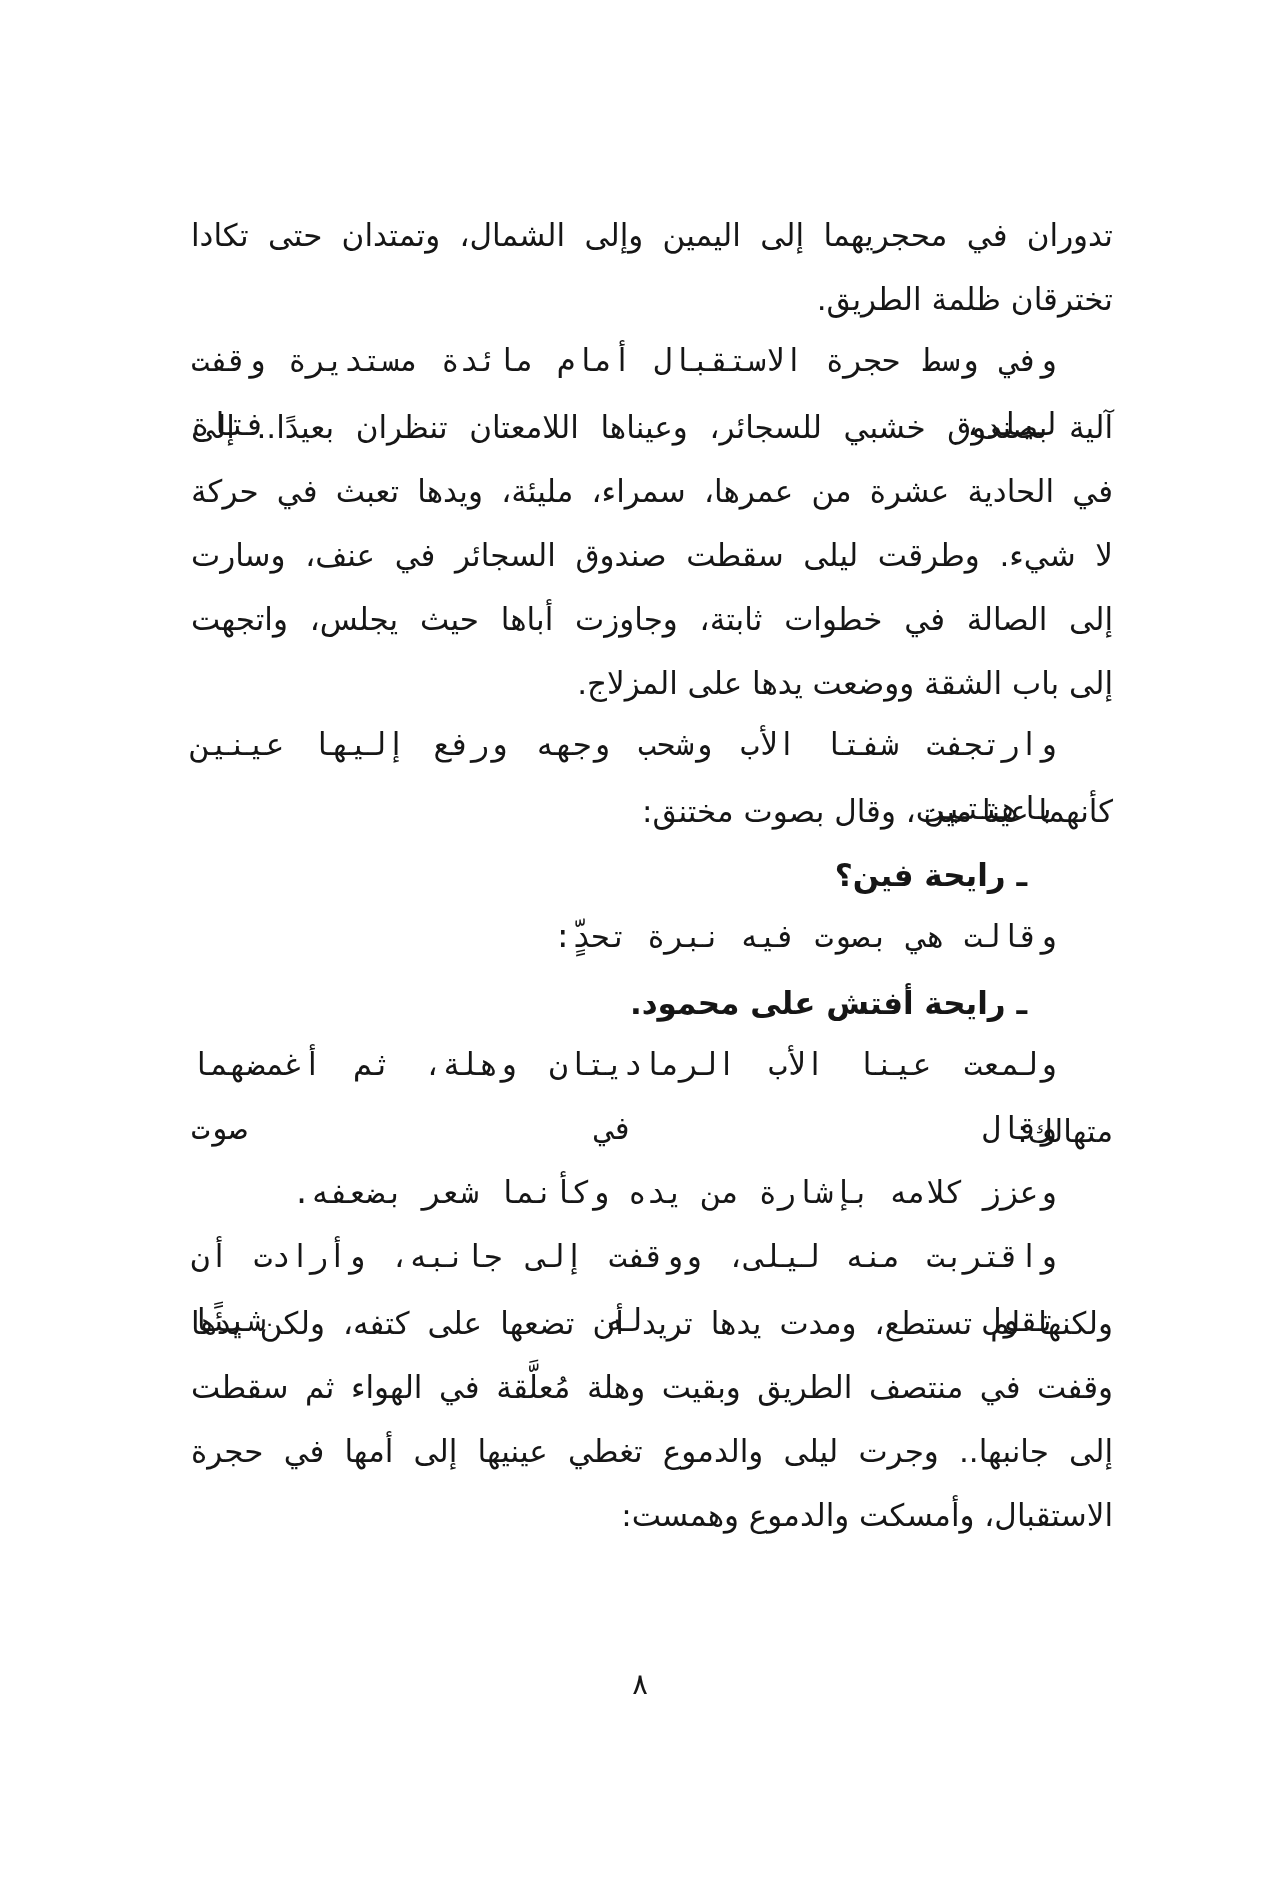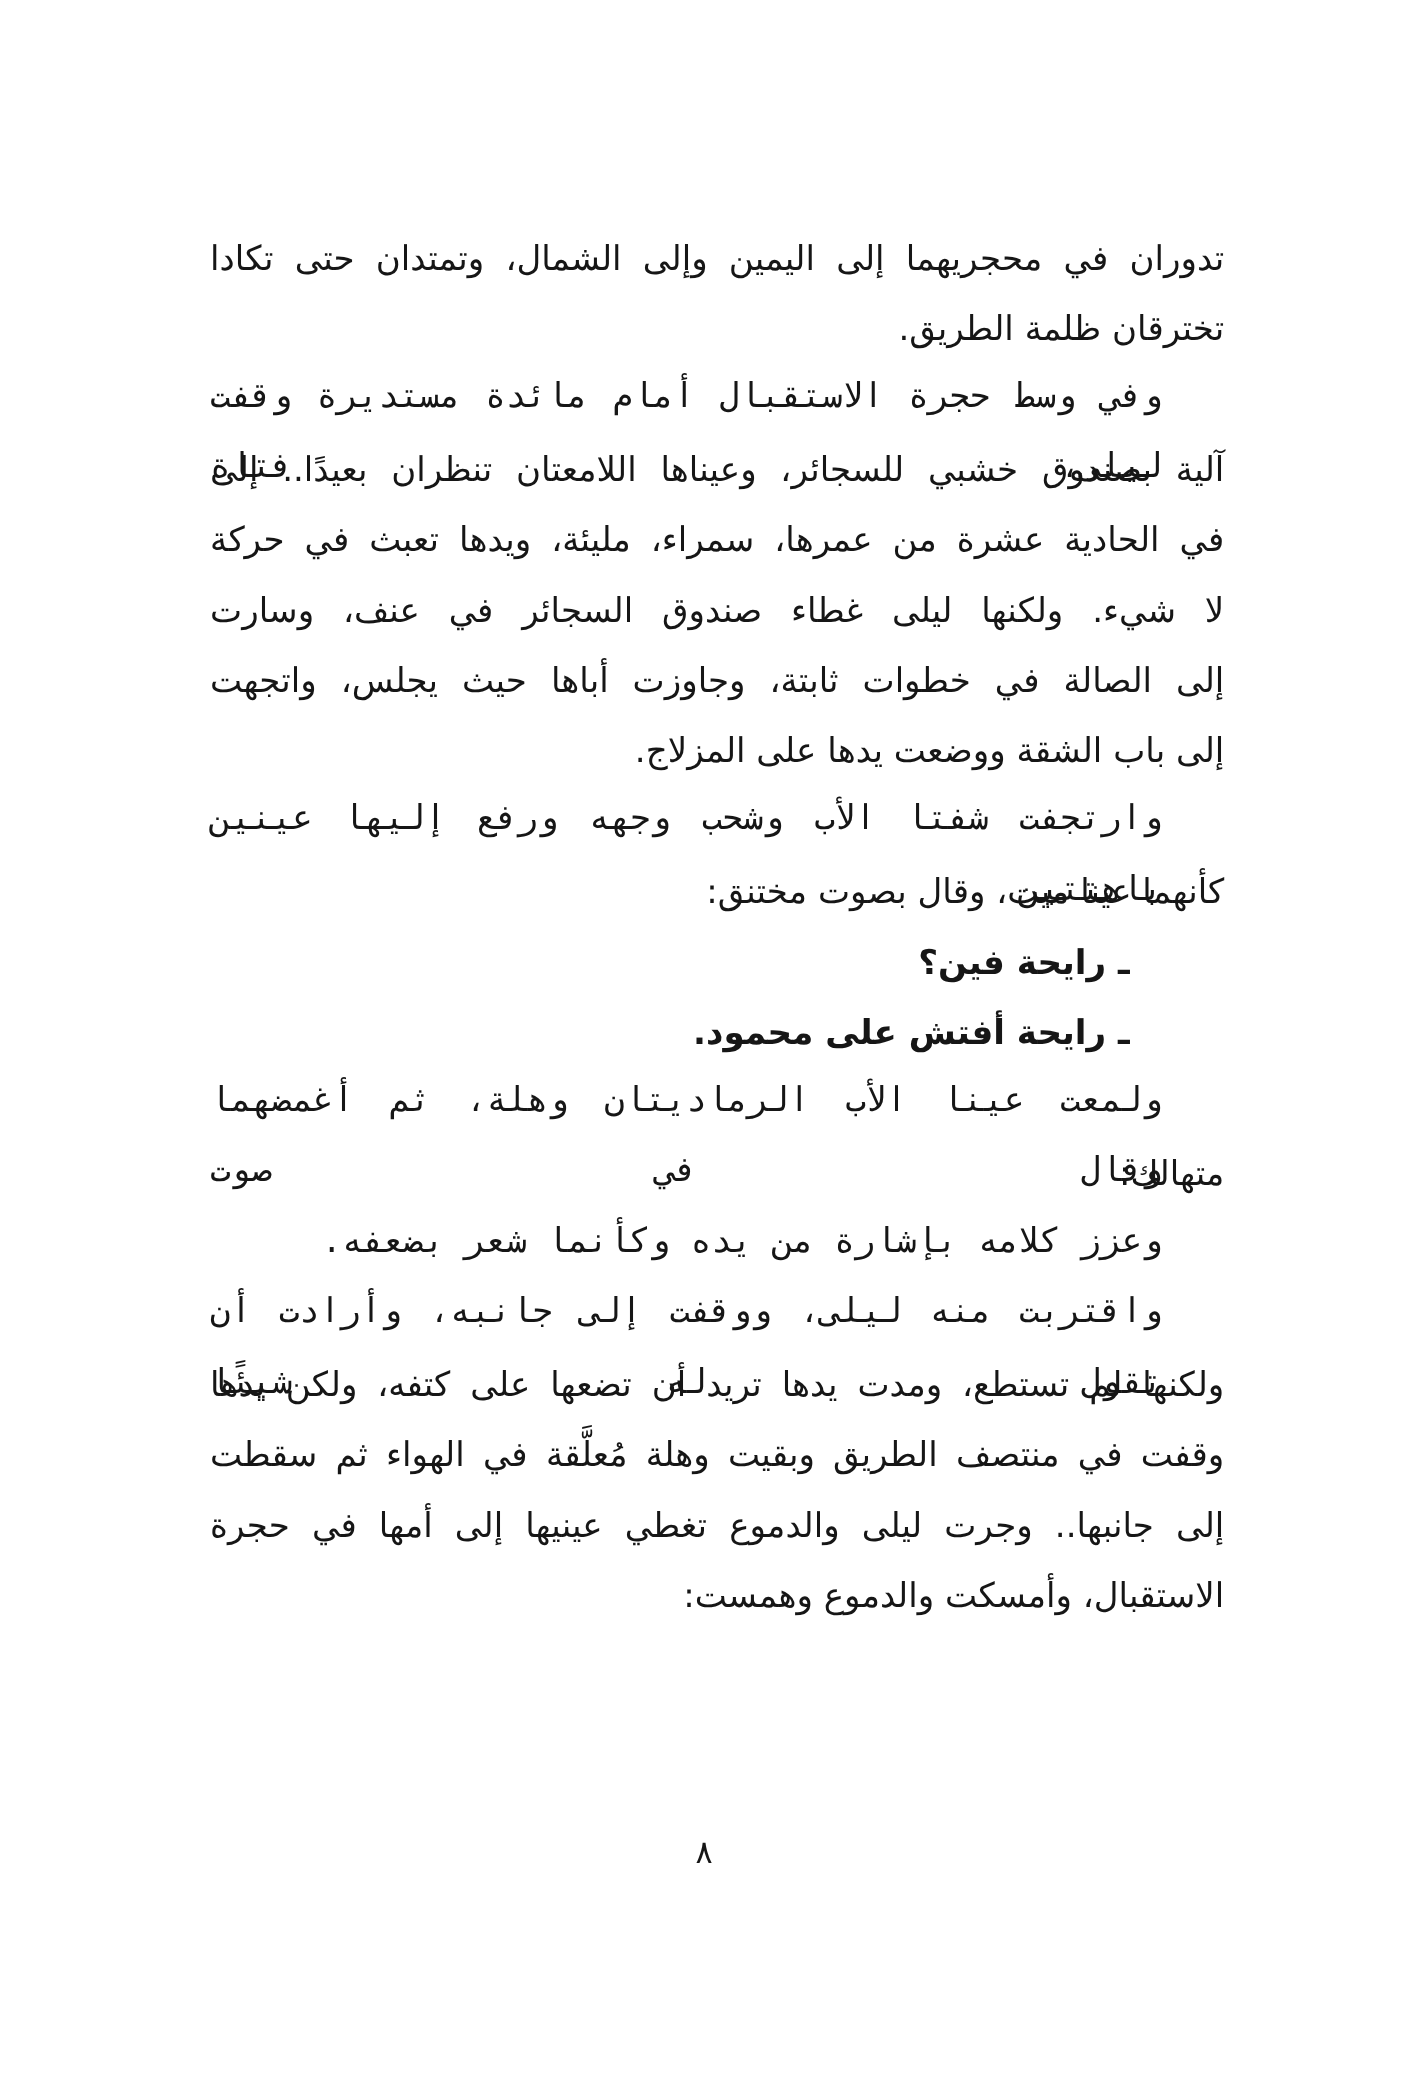--- a/index.html
+++ b/index.html
@@ -58,26 +58,27 @@
 </head>
 <body>
 
 <div class="page">
   <div class="text-block">
       <div class="line indent-0 justify">تدوران في محجريهما إلى اليمين وإلى الشمال، وتمتدان حتى تكادا</div>
       <div class="line indent-0">تخترقان ظلمة الطريق.</div>
       <div class="line indent-1 justify">وفي وسط حجرة الاستقبال أمام مائدة مستديرة وقفت ليلى، فتاة</div>
       <div class="line indent-0 justify">آلية بصندوق خشبي للسجائر، وعيناها اللامعتان تنظران بعيدًا.. إلى</div>
       <div class="line indent-0 justify">في الحادية عشرة من عمرها، سمراء، مليئة، ويدها تعبث في حركة</div>
-      <div class="line indent-0 justify">لا شيء. ولكنها ليلى غطاء صندوق السجائر في عنف، وسارت</div>
+      <div class="line indent-0 justify">لا شيء. وطرقت ليلى سقطت صندوق السجائر في عنف، وسارت</div>
       <div class="line indent-0 justify">إلى الصالة في خطوات ثابتة، وجاوزت أباها حيث يجلس، واتجهت</div>
       <div class="line indent-0">إلى باب الشقة ووضعت يدها على المزلاج.</div>
       <div class="line indent-1 justify">وارتجفت شفتا الأب وشحب وجهه ورفع إليها عينين باهتتين</div>
       <div class="line indent-0">كأنهما عينا ميت، وقال بصوت مختنق:</div>
       <div class="line indent-2">ـ رايحة فين؟</div>
+      <div class="line indent-1">وقالت هي بصوت فيه نبرة تحدٍّ:</div>
       <div class="line indent-2">ـ رايحة أفتش على محمود.</div>
       <div class="line indent-1 justify">ولمعت عينا الأب الرماديتان وهلة، ثم أغمضهما وقال في صوت</div>
       <div class="line indent-0">متهالك:</div>
       <div class="line indent-1">وعزز كلامه بإشارة من يده وكأنما شعر بضعفه.</div>
       <div class="line indent-1 justify">واقتربت منه ليلى، ووقفت إلى جانبه، وأرادت أن تقول له شيئًا</div>
       <div class="line indent-0 justify">ولكنها لم تستطع، ومدت يدها تريد أن تضعها على كتفه، ولكن يدها</div>
       <div class="line indent-0 justify">وقفت في منتصف الطريق وبقيت وهلة مُعلَّقة في الهواء ثم سقطت</div>
       <div class="line indent-0 justify">إلى جانبها.. وجرت ليلى والدموع تغطي عينيها إلى أمها في حجرة</div>
       <div class="line indent-0">الاستقبال، وأمسكت والدموع وهمست:</div>
     </div>

